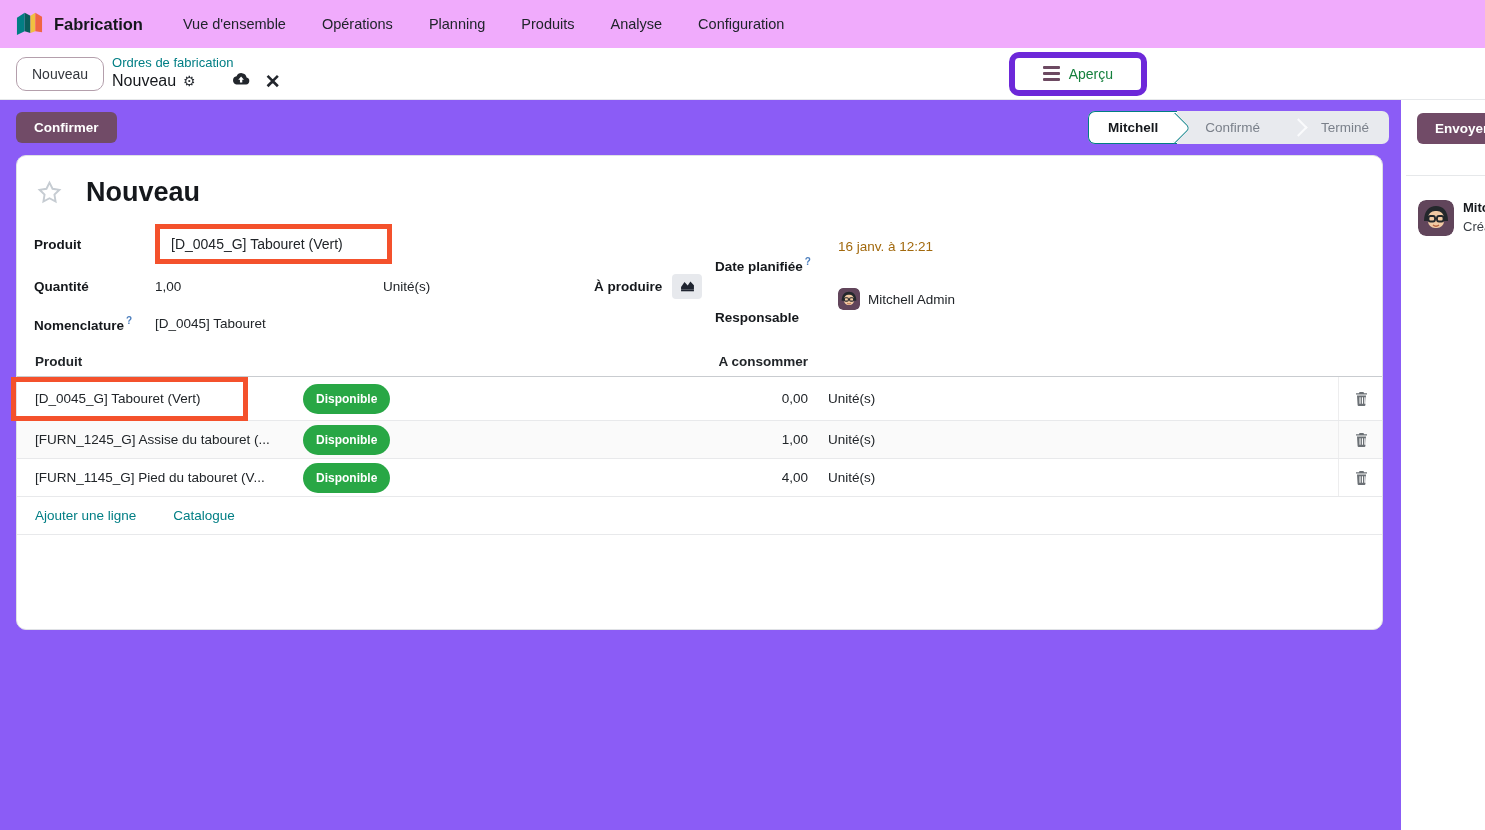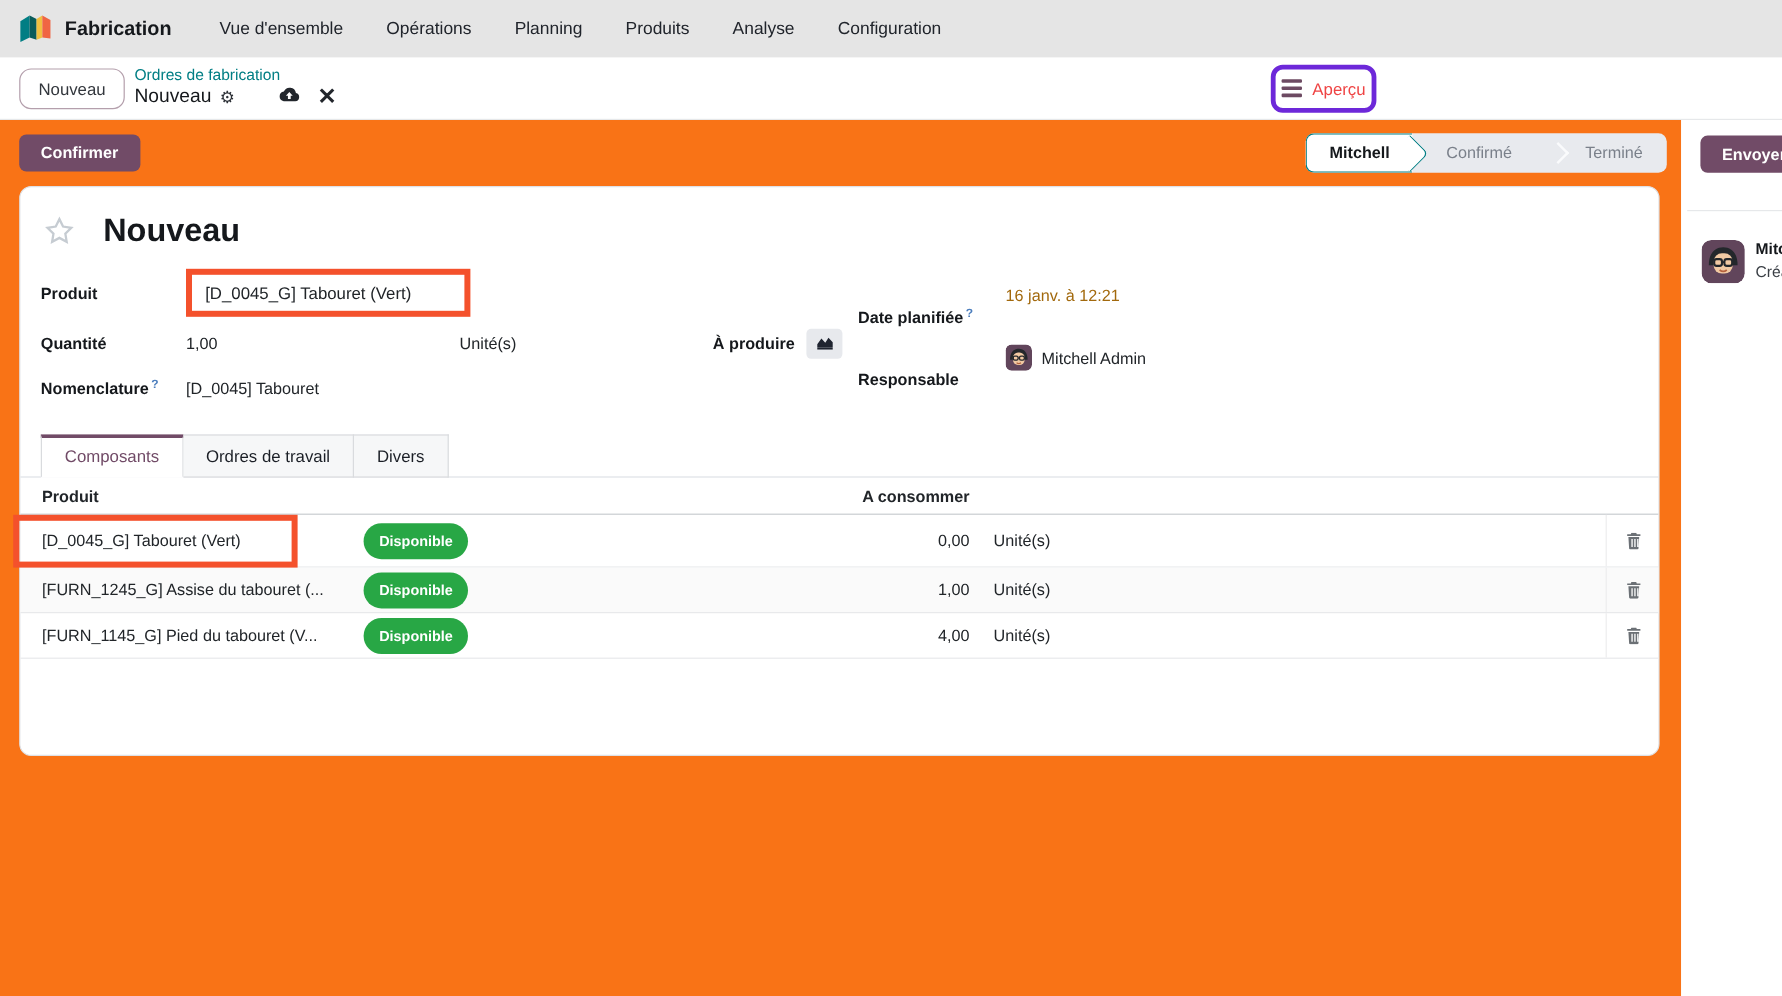--- a/index.html
+++ b/index.html
@@ -1,41 +1,41 @@
 <!DOCTYPE html>
 <html><head>
 <meta charset="utf-8">
 <style>
   * { margin:0; padding:0; box-sizing:border-box; }
   html,body { width:1485px; height:830px; overflow:hidden; background:#fff;
     font-family:"Liberation Sans", sans-serif; color:#212529; font-size:13.5px; }
 
   
-  .navbar { height:48px; display:flex; align-items:center; padding-left:14px; background:#e5e5e5; }
+  .navbar { height:48px; display:flex; align-items:center; padding-left:14px; background:#f0abfc; }
   .brand { display:flex; align-items:center; gap:9px; }
   .app-name { font-size:16.5px; font-weight:700; color:#15181c; }
   .nav-menus { display:flex; margin-left:22px; }
   .nav-menus span { padding:6px 18px; font-size:14.5px; color:#20242b; cursor:default; }
 
   
   .control-panel { height:52px; display:flex; align-items:center; padding:0 16px; border-bottom:1px solid #e6e8ea; background:#fff; }
   .btn-new { background:#fff; border:1px solid #b49fac; border-radius:10px; padding:8px 15px; font-size:14px; color:#33373d; font-weight:500; }
   .breadcrumb { margin-left:8px; line-height:1.15; }
   .bc-parent { font-size:13px; font-weight:400; color:#017e84; cursor:pointer; }
   .bc-bottom { display:flex; align-items:center; font-size:16px; color:#15181c; margin-top:1px; }
   .gear { font-size:14px; margin-left:7px; color:#2c3036; }
   .save-icons { display:flex; align-items:center; margin-left:36px; gap:15px; }
   .xmark { font-size:19px; font-weight:700; color:#22262c; line-height:1; }
-  .btn-preview { margin-left:auto; margin-right:322px; display:flex; align-items:center; gap:9px; background:#fff; border:4px solid #6d28d9; border-radius:10px; padding:8px 5px; font-size:14px; color:#ef4444; }
+  .btn-preview { margin-left:auto; margin-right:322px; display:flex; align-items:center; gap:9px; background:#fff; border:6px solid #6d28d9; border-radius:10px; padding:8px 28px; font-size:14px; color:#15803d; }
   .burger { display:flex; flex-direction:column; gap:3px; }
   .burger i { display:block; width:17px; height:3px; background:#6d4a62; border-radius:1px; }
 
   
   .content { display:flex; height:730px; }
-  .main { width:1401px; background:#f97316; }
+  .main { width:1401px; background:#8b5cf6; }
 
   .action-bar { height:55px; display:flex; align-items:center; padding:0 12px 0 16px; }
   .btn-primary { background:#714b67; color:#fff; border:none; border-radius:6px; padding:8px 18px; font-size:13.5px; font-weight:700; }
 
   .steps { margin-left:auto; display:flex; align-items:stretch; height:33px; background:#e8eaee; border-radius:7px; font-size:13.5px; }
   .step { display:flex; align-items:center; padding:0 20px; color:#7a808a; position:relative; }
   .step.active { background:#fff; border:1px solid #017e84; border-right:none; border-radius:7px 0 0 7px; color:#15181c; font-weight:700; padding:0 19px; z-index:2; }
   .step.active::after { content:""; position:absolute; right:-9px; top:50%; width:21px; height:21px;
      transform:translateY(-50%) rotate(45deg); background:#fff; border-top:1px solid #017e84; border-right:1px solid #017e84; border-top-right-radius:5px; }
   .step.after-active { padding-left:28px; }
@@ -216,25 +216,20 @@
                 <rect x="19" y="16" width="6.5" height="5.5" rx="2" fill="none" stroke="#23272b" stroke-width="1.8"></rect>
                 <path d="M17 18.5h2" stroke="#23272b" stroke-width="1.5"></path>
                 <path d="M15 25q3 2.4 6 0" stroke="#b5623d" stroke-width="1.4" fill="none"></path>
               </svg>
               <span>Mitchell Admin</span>
             </span>
           </div>
         </div>
       </div>
 
-      <div class="tabs">
-        <div class="tab active">Composants</div>
-        <div class="tab">Ordres de travail</div>
-        <div class="tab">Divers</div>
-      </div>
 
       <div class="tbl">
         <div class="trow thead">
           <div class="c-prod">Produit</div>
           <div></div>
           <div class="c-num">A consommer</div>
           <div></div>
         </div>
 
         <div class="trow brow first">
@@ -267,20 +262,24 @@
           <div><span class="badge">Disponible</span></div>
           <div class="c-num">4,00</div>
           <div>Unité(s)</div>
           <div class="c-del">
             <svg width="13" height="14" viewBox="0 0 13 14">
                 <path fill="#6b7075" d="M4.5 0h4l.5 1.2H12v1.4H1V1.2h3zM2 3.6h9l-.6 9.4a1 1 0 0 1-1 .9H3.6a1 1 0 0 1-1-.9zM4.5 5.2v6.6h1.1V5.2zm2.4 0v6.6H8V5.2zm2.4 0v6.6h1.1V5.2z"></path>
               </svg>
           </div>
         </div>
 
+        <div class="tfoot-links">
+          <span>Ajouter une ligne</span>
+          <span>Catalogue</span>
+        </div>
         <div class="tbl-space"></div>
       </div>
     </div>
   </div>
 
   <div class="chatter">
     <button class="btn-primary">Envoyer message</button>
     <hr class="ch-divider">
     <div class="ch-msg">
       <svg class="avatar36" viewBox="0 0 36 36">

